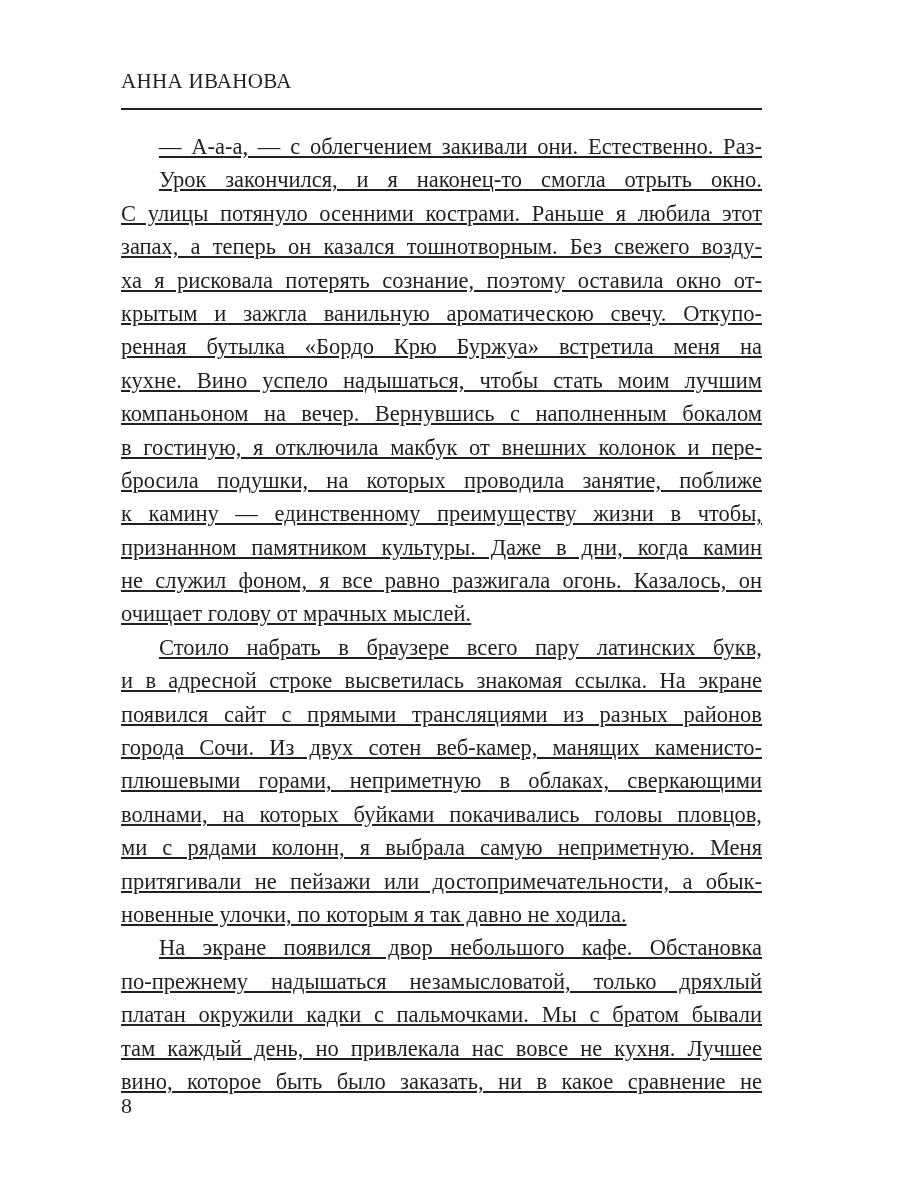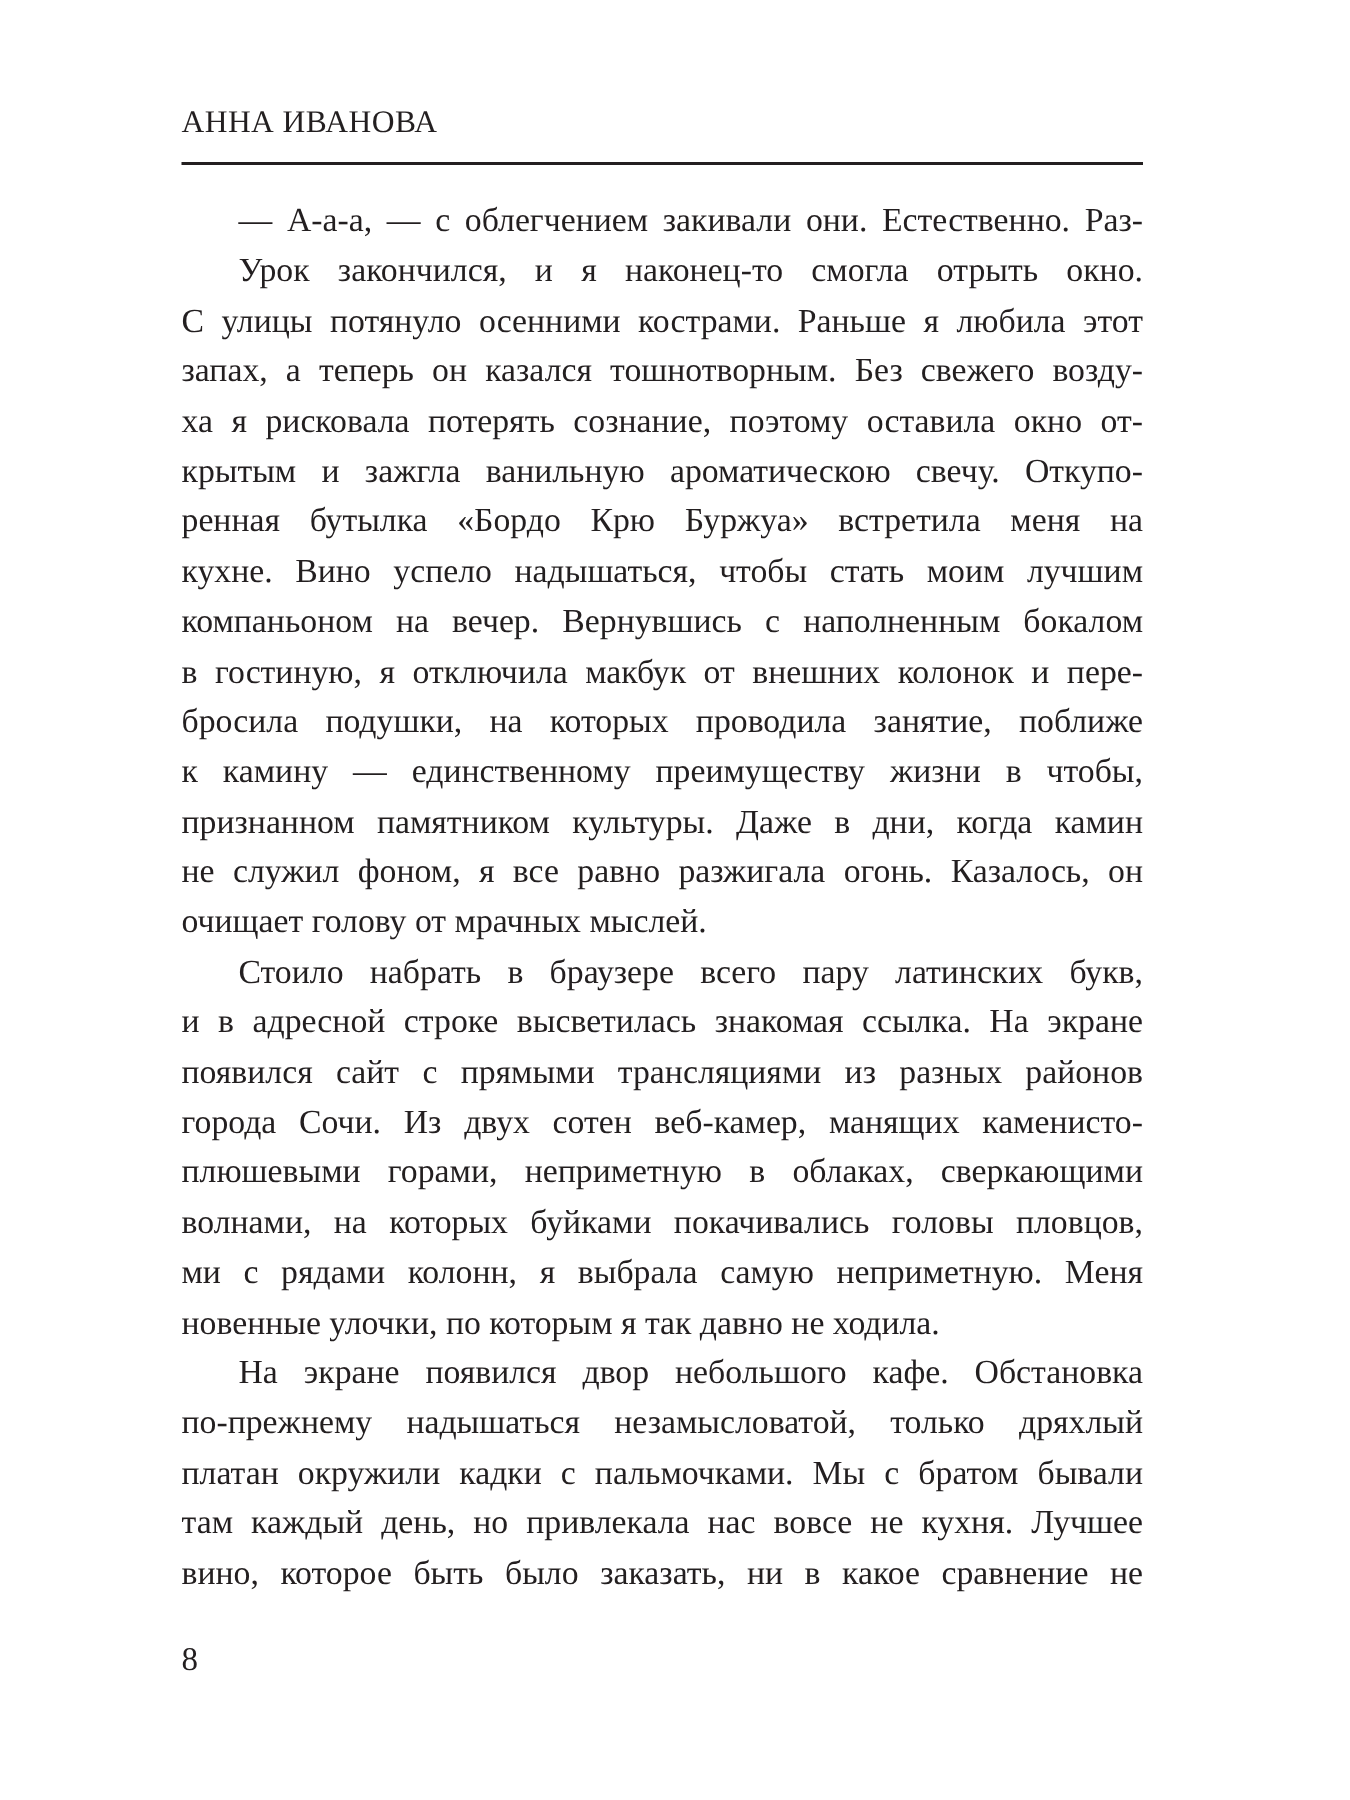--- a/index.html
+++ b/index.html
@@ -29,20 +29,21 @@
       top: 108px;
       width: 641px;
       height: 1.5px;
       background: #231f20;
     }
     .text-block {
       position: absolute;
       left: 121px;
       top: 130px;
       width: 641px;
+      text-decoration: underline;
     }
     .line {
       height: 33.4px;
       line-height: 33.4px;
       font-size: 22.5px;
       white-space: nowrap;
       text-align: justify;
       text-align-last: justify;
     }
     .line.indent {
@@ -89,20 +90,21 @@
   </div>
 
   <div class="paragraph">
     <div class="line indent">Стоило набрать в браузере всего пару латинских букв,</div>
     <div class="line">и в адресной строке высветилась знакомая ссылка. На экране</div>
     <div class="line">появился сайт с прямыми трансляциями из разных районов</div>
     <div class="line">города Сочи. Из двух сотен веб-камер, манящих каменисто-</div>
     <div class="line">плюшевыми горами, неприметную в облаках, сверкающими</div>
     <div class="line">волнами, на которых буйками покачивались головы пловцов,</div>
     <div class="line">ми с рядами колонн, я выбрала самую неприметную. Меня</div>
+    <div class="line">притягивали не пейзажи или достопримечательности, а обык-</div>
     <div class="line last">новенные улочки, по которым я так давно не ходила.</div>
   </div>
 
   <div class="paragraph">
     <div class="line indent">На экране появился двор небольшого кафе. Обстановка</div>
     <div class="line">по-прежнему надышаться незамысловатой, только дряхлый</div>
     <div class="line">платан окружили кадки с пальмочками. Мы с братом бывали</div>
     <div class="line">там каждый день, но привлекала нас вовсе не кухня. Лучшее</div>
     <div class="line">вино, которое быть было заказать, ни в какое сравнение не</div>
   </div>

